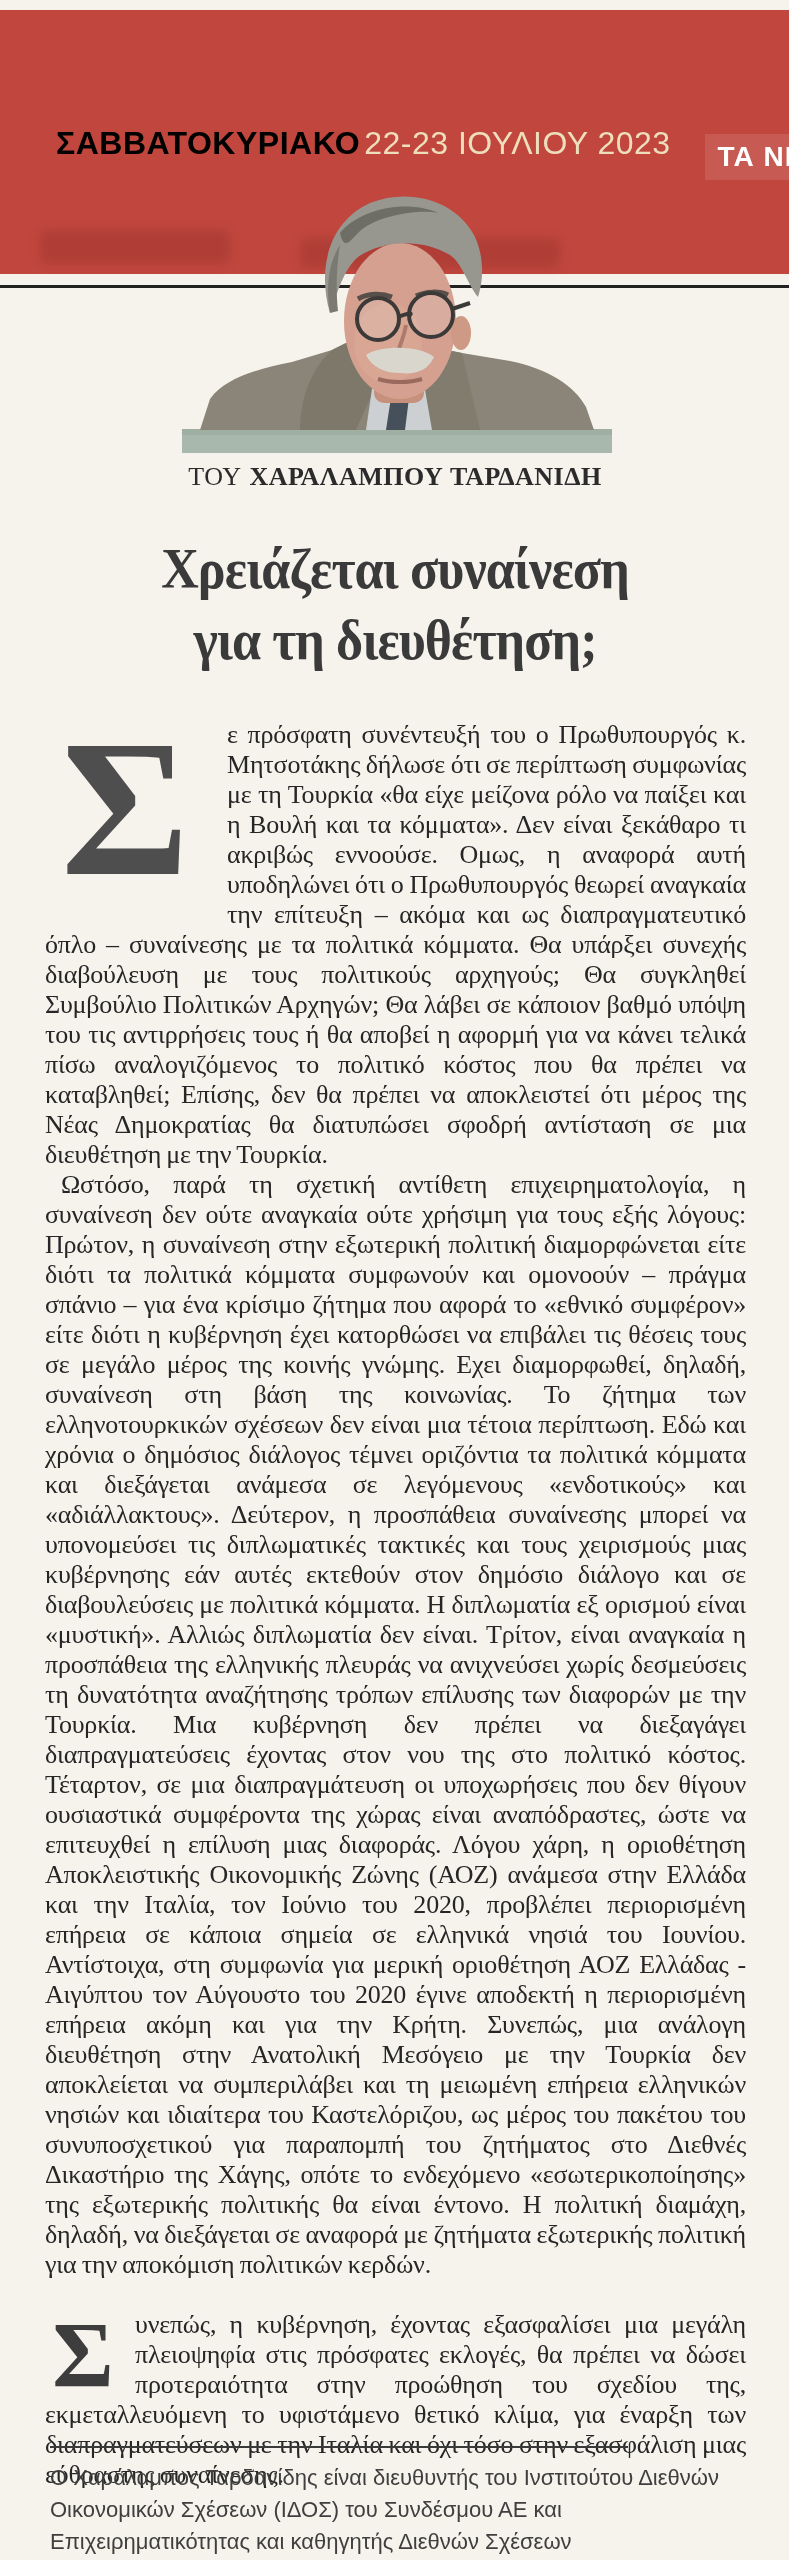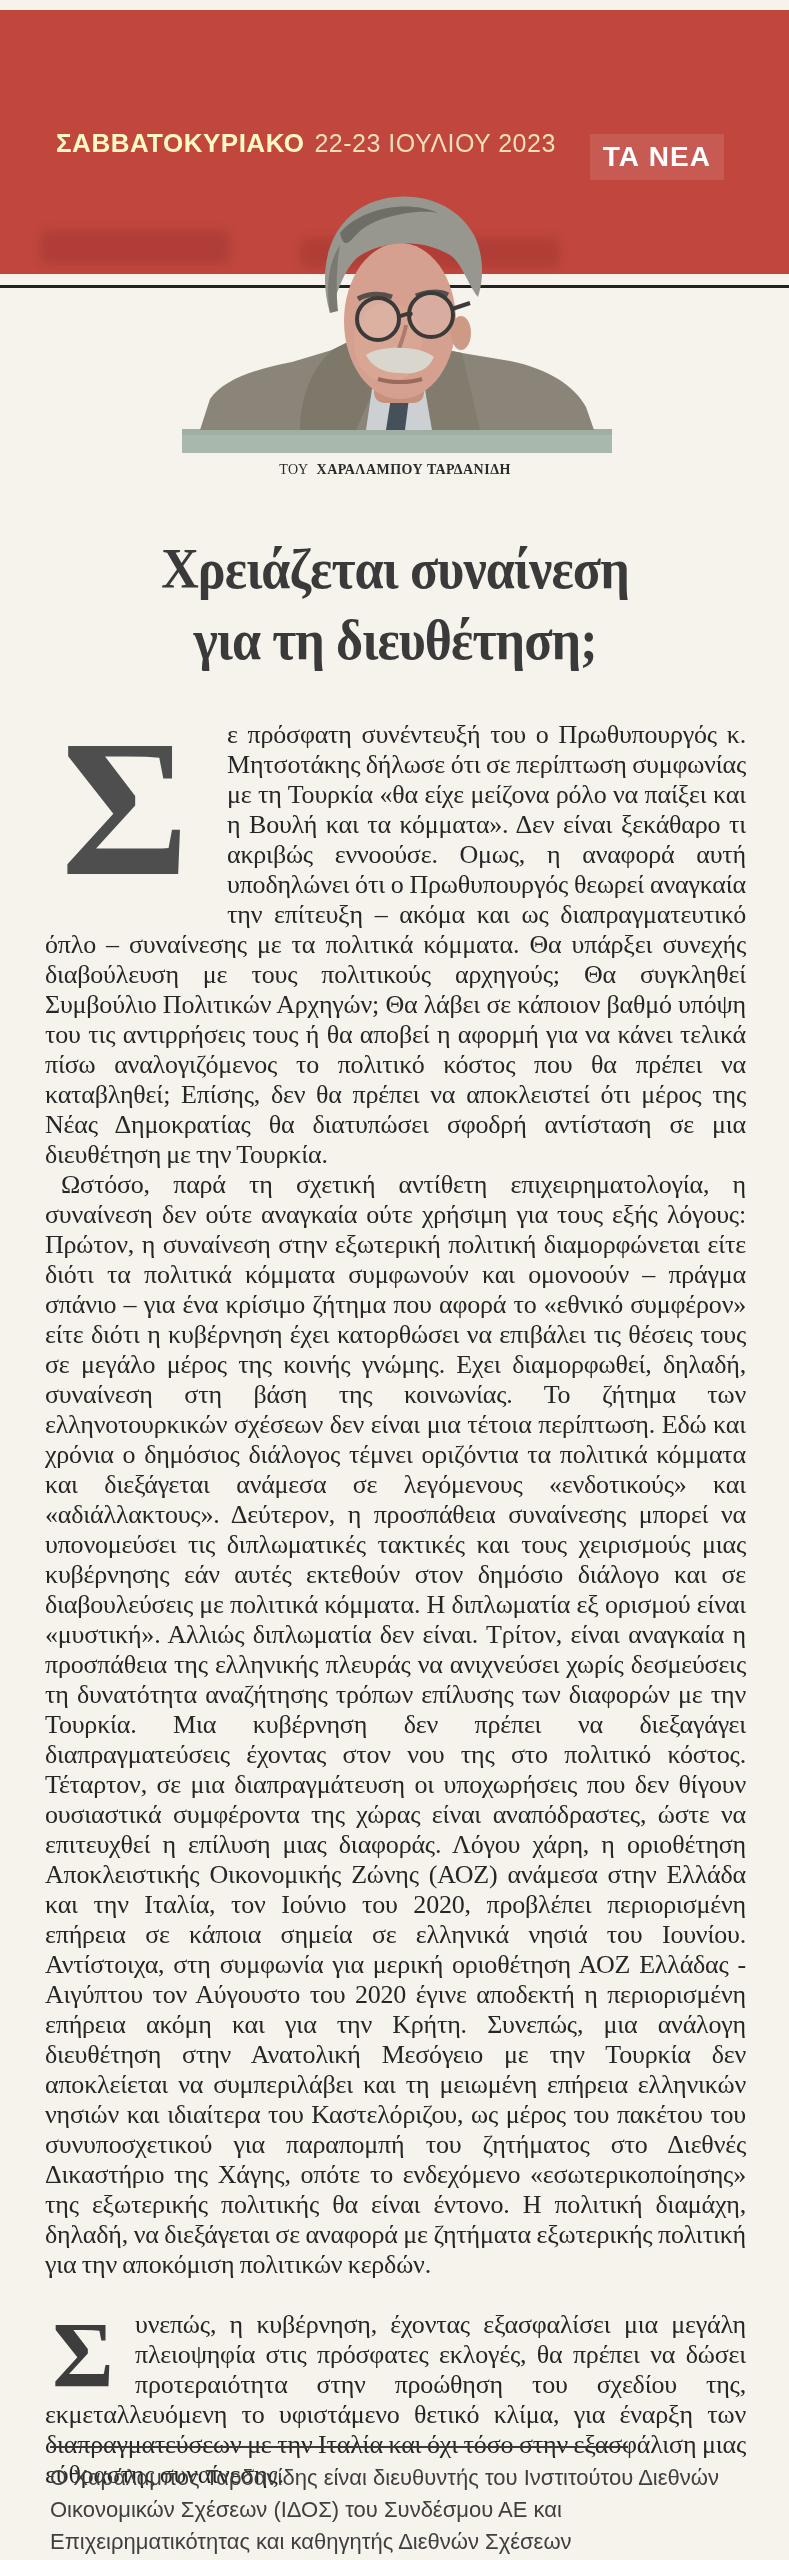--- a/index.html
+++ b/index.html
@@ -10,35 +10,35 @@
   }
   
   .masthead{
     position:absolute;left:0;top:10px;width:789px;height:264px;
     background:#c1473e;
   }
   .masthead-row{
     position:absolute;left:56px;top:96px;display:flex;align-items:center;
     font-family:"Liberation Sans","DejaVu Sans",sans-serif;white-space:nowrap;
   }
-  .mast-weekday{color:#fef9c3;font-weight:bold;font-size:26px;letter-spacing:.5px;}
-  .mast-date{color:#eedfbc;font-weight:normal;font-size:25px;margin-left:10px;letter-spacing:.5px;}
+  .mast-weekday{color:#000000;font-weight:bold;font-size:32px;letter-spacing:.5px;}
+  .mast-date{color:#eedfbc;font-weight:normal;font-size:32px;margin-left:4px;letter-spacing:.5px;}
   .mast-brand{
     color:#ffffff;font-weight:bold;font-size:28px;letter-spacing:1px;
     margin-left:34px;background:rgba(255,255,255,.11);padding:7px 13px;margin-top:28px;
   }
   .bleed{position:absolute;background:rgba(90,20,18,.16);filter:blur(5px);border-radius:6px;}
   
   .top-rule{position:absolute;left:0;top:285px;width:789px;height:3px;background:#222220;}
   
   .photo{position:absolute;left:180px;top:193px;width:434px;height:262px;}
   
   .byline{
     position:absolute;left:45px;top:462px;width:700px;text-align:center;
-    font-size:14px;color:#2b2b2b;letter-spacing:.5px;
+    font-size:26px;color:#2b2b2b;letter-spacing:.5px;
   }
   .byline .prefix{font-weight:normal;margin-right:8px;}
   .byline .name{font-weight:bold;}
   
   .headline{
     position:absolute;left:45px;top:534px;width:700px;text-align:center;
     font-weight:bold;color:#3a3a3a;font-size:56px;line-height:71px;
     letter-spacing:-1px;transform:scaleX(.93);transform-origin:50% 0;
   }
   

